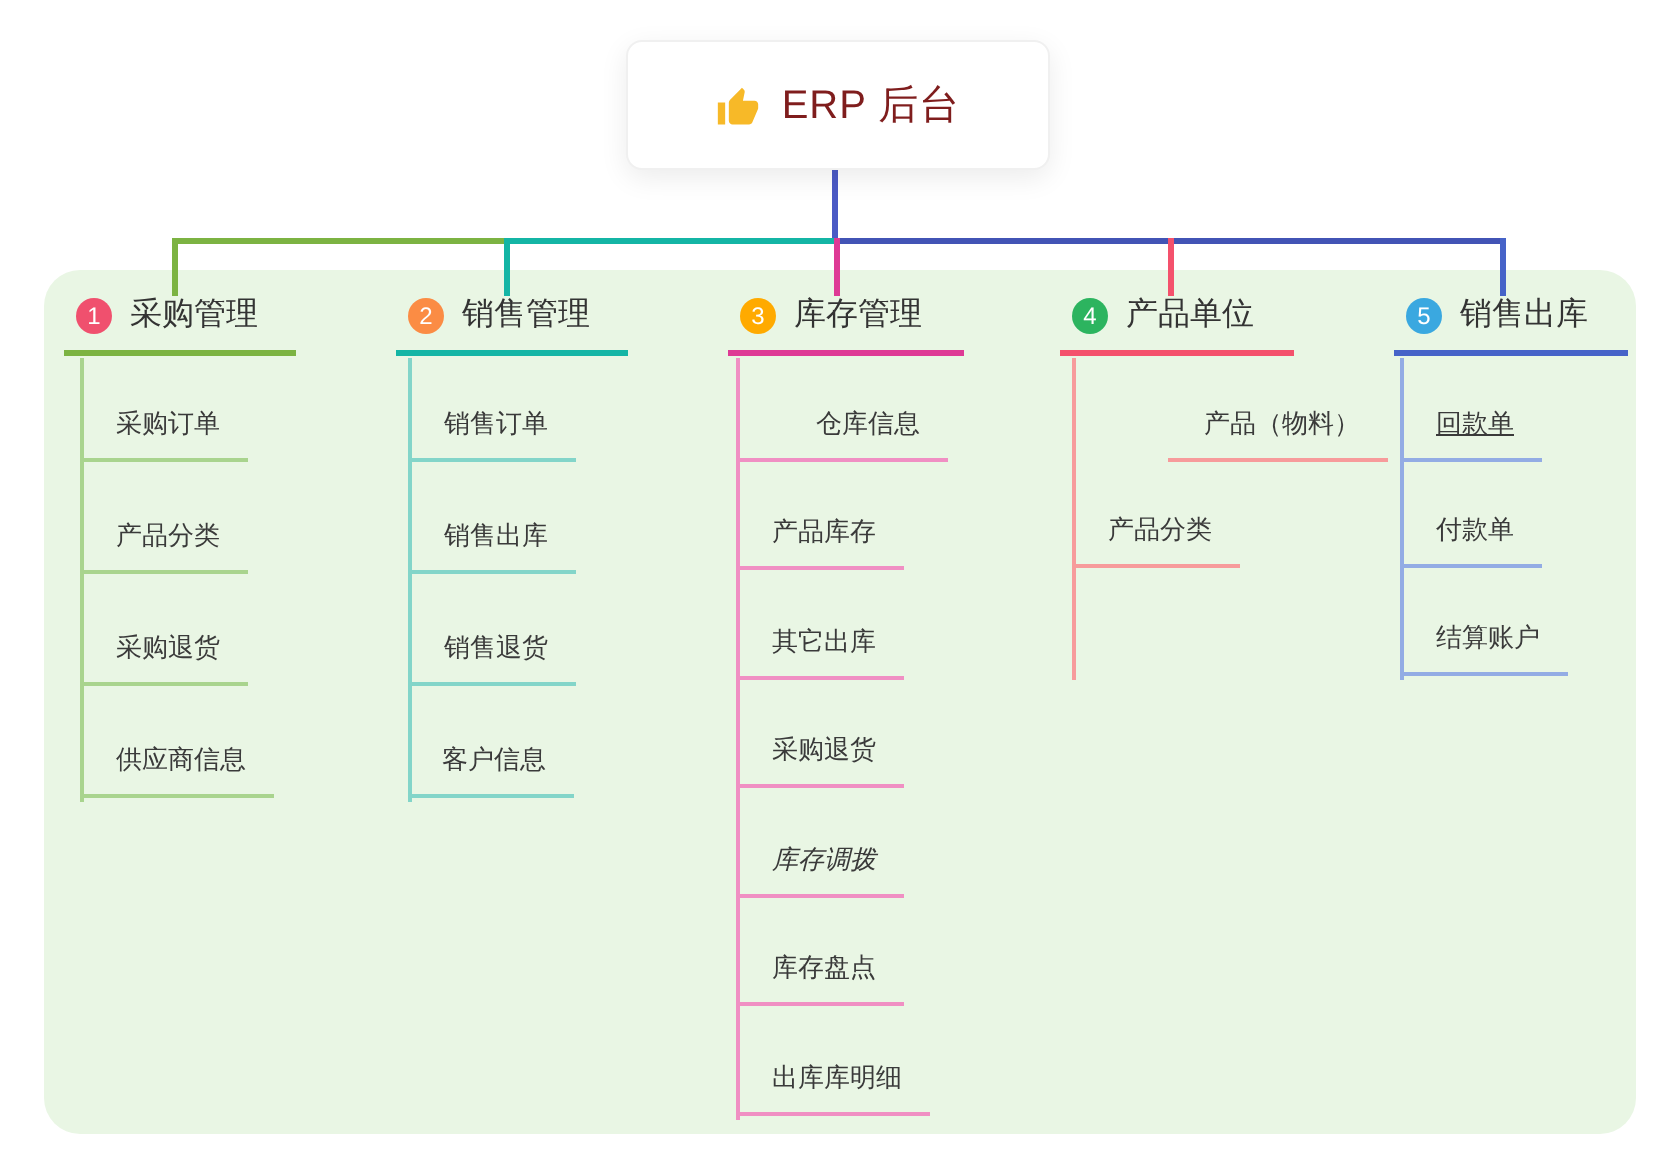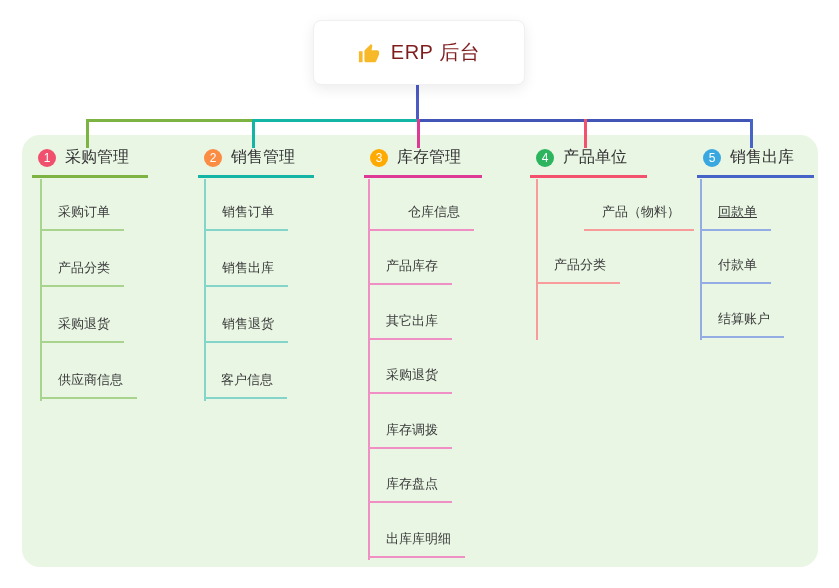--- a/index.html
+++ b/index.html
@@ -117,21 +117,21 @@
         <div class="slot" style="height: 54px;">
           <div class="child-node" style="border-bottom-color: rgb(240, 143, 195);">产品库存</div>
         </div>
         <div class="slot" style="height: 55px;">
           <div class="child-node" style="border-bottom-color: rgb(240, 143, 195);">其它出库</div>
         </div>
         <div class="slot" style="height: 54px;">
           <div class="child-node" style="border-bottom-color: rgb(240, 143, 195);">采购退货</div>
         </div>
         <div class="slot" style="height: 55px;">
-          <div class="child-node" style="border-bottom-color: rgb(240, 143, 195);">库存调拨</div>
+          <div class="child-node" style="border-bottom-color: rgb(240, 143, 195); font-style: italic;">库存调拨</div>
         </div>
         <div class="slot" style="height: 54px;">
           <div class="child-node" style="border-bottom-color: rgb(240, 143, 195);">库存盘点</div>
         </div>
         <div class="slot" style="height: 55px; font-family: Liberation Serif, serif;">
           <div class="child-node" style="border-bottom-color: rgb(240, 143, 195);">出库库明细</div>
         </div>
       </div>
       <div class="branch-header" style="left: 530px; width: 117px; border-bottom-color: rgb(244, 81, 108);">
         <span class="badge" style="background: rgb(44, 180, 95);">4</span>

